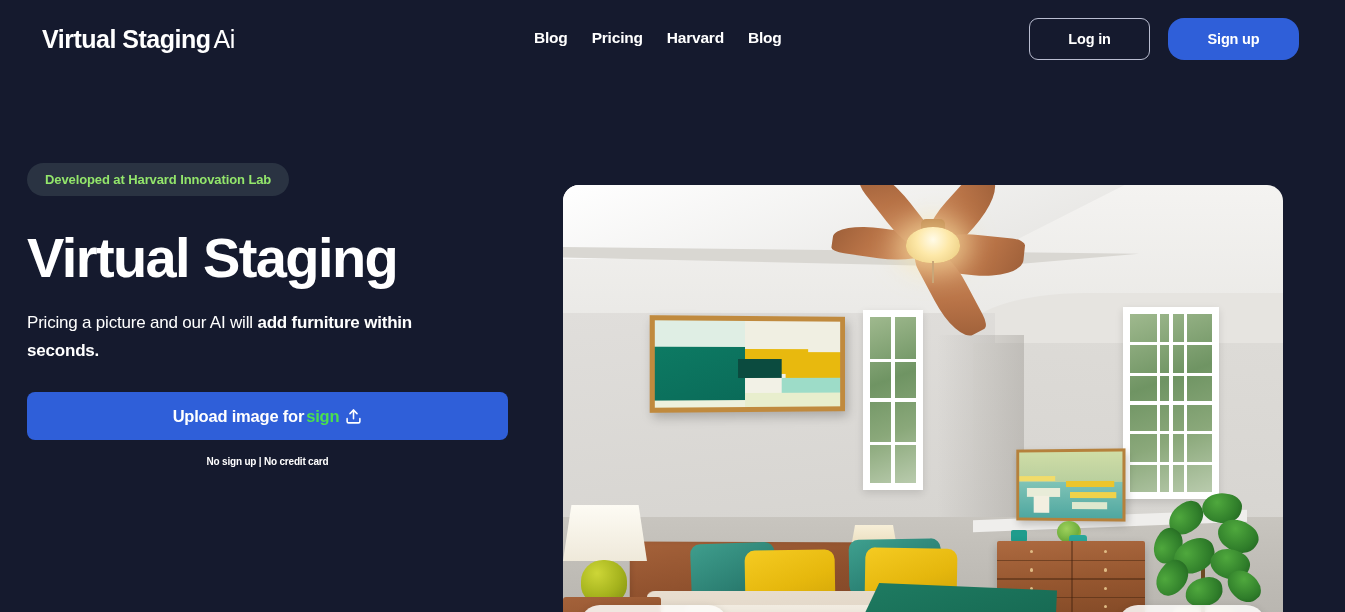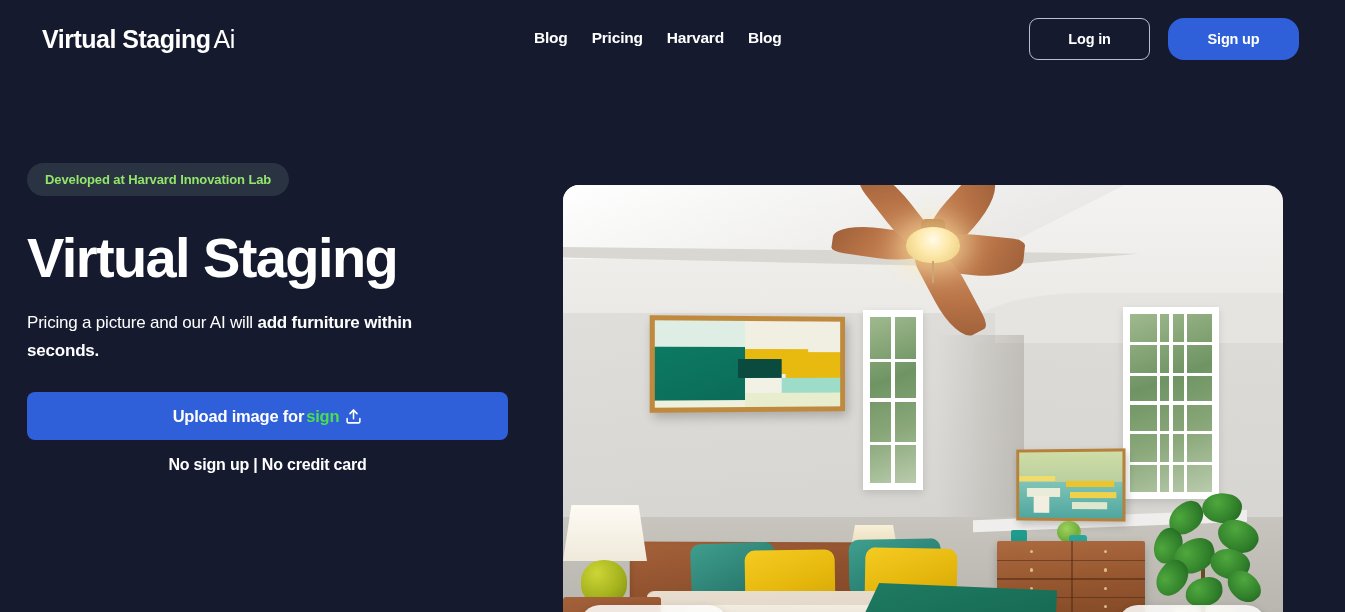--- a/index.html
+++ b/index.html
@@ -130,21 +130,21 @@
     gap:2px;
     letter-spacing:-0.2px;
   }
   .cta .free { color:#4ade50; }
   .cta-icon { display:inline-flex; margin-left:4px; }
 
   .cta-note {
     margin-top:16px;
     width:481px;
     text-align:center;
-    font-size:16px;
+    font-size:10px;
     font-weight:bold;
     letter-spacing:-0.2px;
   }
 
   
   .hero-right {
     position:absolute;
     left:563px;
     top:107px;
     width:720px;

